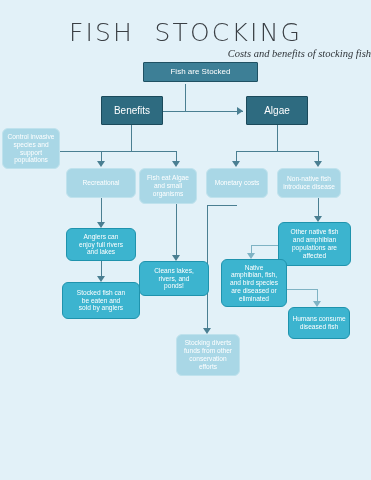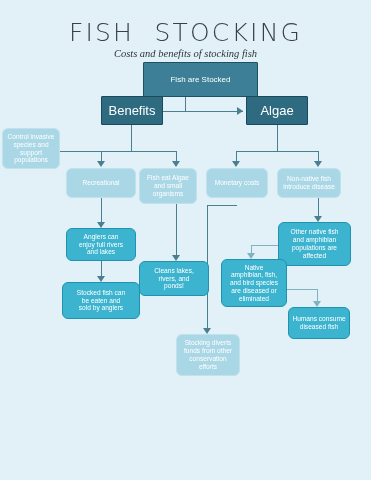--- a/index.html
+++ b/index.html
@@ -26,21 +26,21 @@
     font-size: 25px;
     font-weight: 300;
     letter-spacing: 2.2px;
     color: #3a3f44;
     white-space: pre;
   }
   #subtitle {
     position: absolute;
     left: 0; top: 48px;
     width: 371px;
-    text-align: center;
+    text-align: right;
     font-family: "Liberation Serif", serif;
     font-style: italic;
     font-size: 10.5px;
     color: #2f3438;
   }
 
   
   .node {
     position: absolute;
     box-sizing: border-box;
@@ -57,21 +57,21 @@
   .n-dark {
     background: #3d7f96;
     border: 1.2px solid #1f5163;
     border-radius: 1px;
     font-size: 8px;
   }
   .n-dark2 {
     background: #2e6b80;
     border: 1.2px solid #1b4a5b;
     border-radius: 1px;
-    font-size: 13px;
+    font-size: 10px;
   }
   
   .n-pale {
     background: #a9d7e6;
     border: 1.1px solid #bfe2ed;
     border-radius: 6px;
     font-size: 6.6px;
   }
   
   .n-cyan {
@@ -157,21 +157,21 @@
   <div class="arrow down light" style="left:247px; top:253px;"></div>
 
   <div class="edge h light" style="left:287px; top:289px; width:31px;"></div>
   <div class="edge v light" style="left:317px; top:289px; height:14px;"></div>
   <div class="arrow down light" style="left:313px; top:301px;"></div>
 
   <div class="edge h" style="left:207px; top:205px; width:30px;"></div>
   <div class="edge v" style="left:207px; top:205px; height:125px;"></div>
   <div class="arrow down" style="left:203px; top:328px;"></div>
 
-  <div class="node n-dark" style="left:143px; top:62px;  width:115px; height:35px;">Fish are Stocked</div>
+  <div class="node n-dark" style="left:143px; top:62px;  width:115px; height:20px;">Fish are Stocked</div>
 
   <div class="node n-dark2" style="left:101px; top:96px;  width:62px;  height:29px;">Benefits</div>
 
   <div class="node n-dark2" style="left:246px; top:96px;  width:62px;  height:29px;">Algae</div>
 
   <div class="node n-pale" style="left:2px;   top:128px; width:58px;  height:41px;">Control invasive
 species and
 support
 populations</div>
 

